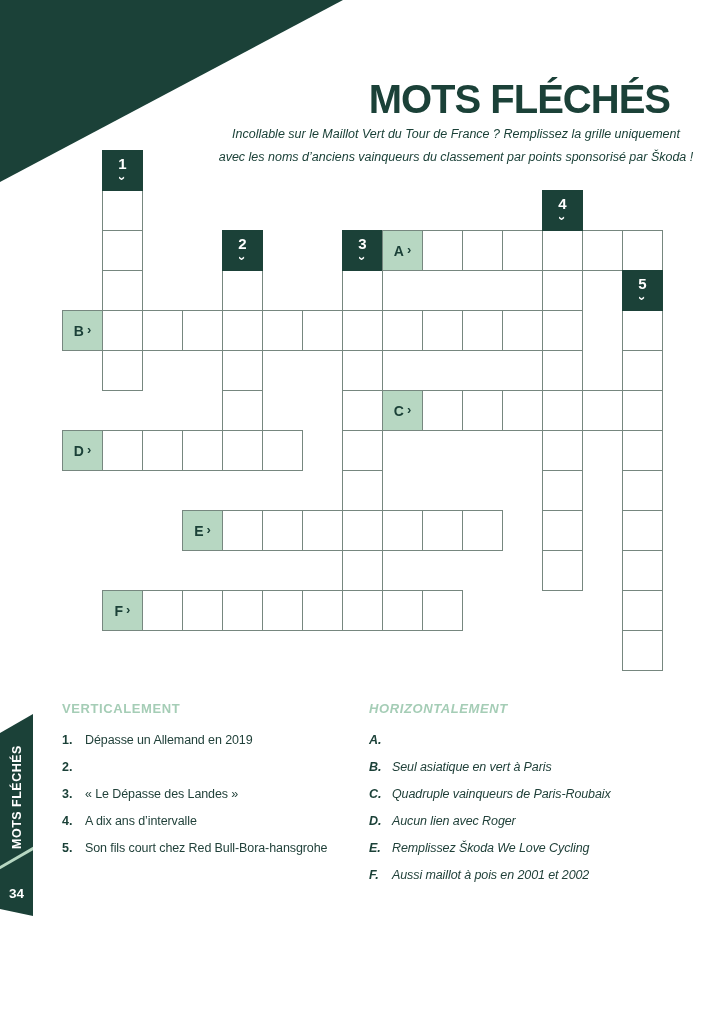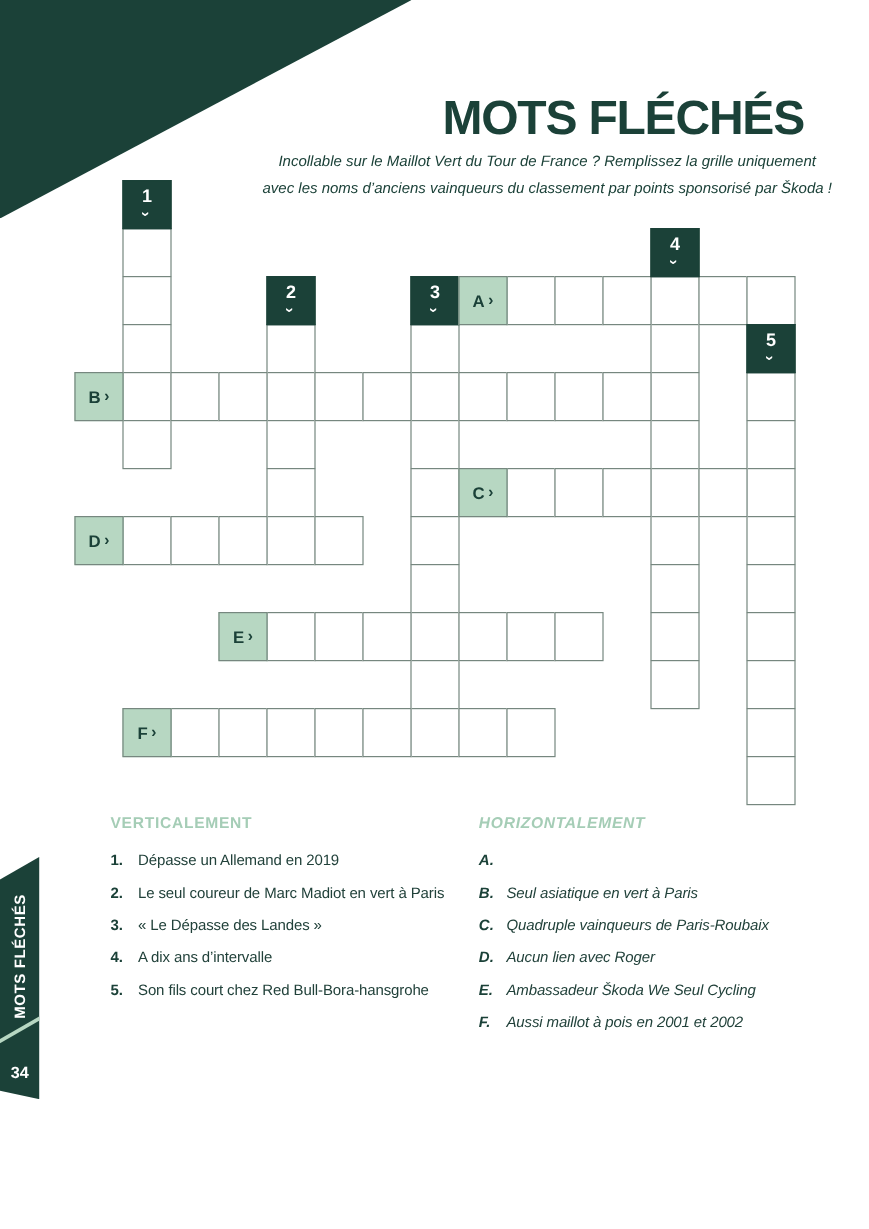--- a/index.html
+++ b/index.html
@@ -37,21 +37,21 @@
   .cell.header.green{
     background:#b7d7c2;border-color:#76877f;color:#1b4138;
     flex-direction:row;
   }
   .hlabel{font-weight:700;font-size:15px;line-height:1;}
   .green .hlabel{font-size:14px;}
   .chev{font-weight:700;line-height:1;}
   .dark .chev{transform:rotate(90deg);font-size:13px;margin-top:1px;}
   .green .chev{font-size:13px;margin-left:3px;transform:translateY(-1px);}
   
-  .clues{position:absolute;top:678px;margin-left:30px;}
+  .clues{position:absolute;top:701px;}
   .clues.vertical{left:62px;width:300px;}
   .clues.horizontal{left:369px;width:355px;font-style:italic;}
   .clues h3{
     margin:0;font-size:13px;font-weight:700;letter-spacing:0.6px;
     color:#a5cdb6;
   }
   .clue-list{margin-top:17px;}
   .clue{display:flex;height:27px;align-items:flex-start;font-size:12.5px;}
   .clue .num{font-weight:700;width:23px;flex:none;color:#1b4138;}
   .clue .txt{font-weight:400;color:#21413a;letter-spacing:-0.1px;}
@@ -209,21 +209,20 @@
 
 <div class="clues vertical">
   <h3>VERTICALEMENT</h3>
   <div class="clue-list">
       <div class="clue">
         <span class="num">1.</span>
         <span class="txt">Dépasse un Allemand en 2019</span>
       </div>
       <div class="clue">
         <span class="num">2.</span>
-        <span class="txt">Le seul coureur de Marc Madiot en vert à Paris</span>
       </div>
       <div class="clue">
         <span class="num">3.</span>
         <span class="txt">« Le Dépasse des Landes »</span>
       </div>
       <div class="clue">
         <span class="num">4.</span>
         <span class="txt">A dix ans d’intervalle</span>
       </div>
       <div class="clue">
@@ -246,21 +245,21 @@
       <div class="clue">
         <span class="num">C.</span>
         <span class="txt">Quadruple vainqueurs de Paris-Roubaix</span>
       </div>
       <div class="clue">
         <span class="num">D.</span>
         <span class="txt">Aucun lien avec Roger</span>
       </div>
       <div class="clue">
         <span class="num">E.</span>
-        <span class="txt">Ambassadeur Škoda We Seul Cycling</span>
+        <span class="txt">Remplissez Škoda We Love Cycling</span>
       </div>
       <div class="clue">
         <span class="num">F.</span>
         <span class="txt">Aussi maillot à pois en 2001 et 2002</span>
       </div>
     </div>
 </div>
 
 <div class="ribbon">
   <div class="ribbon-label">MOTS FLÉCHÉS</div>

